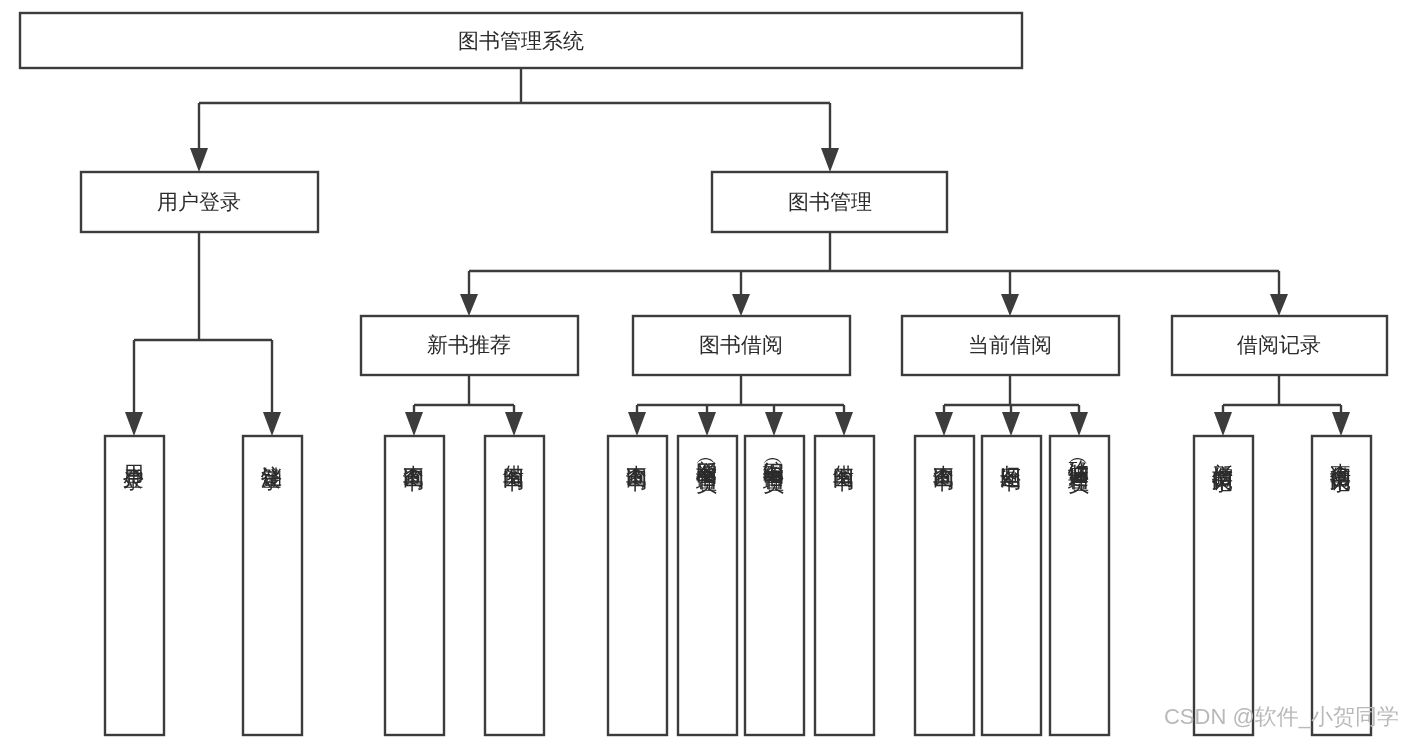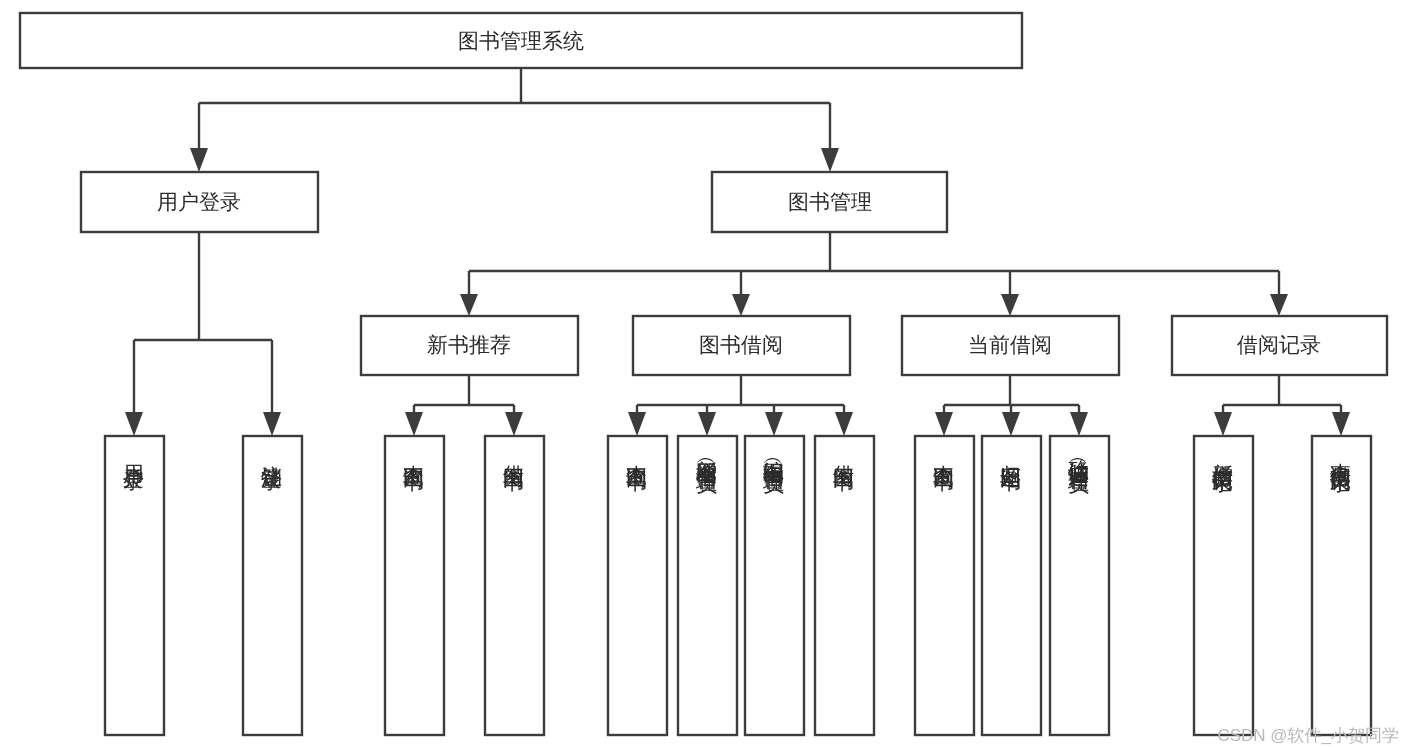--- a/index.html
+++ b/index.html
@@ -52,23 +52,23 @@
     font-size: 21px;
     fill: #2b2b2b;
     text-anchor: middle;
     writing-mode: vertical-rl;
     glyph-orientation-vertical: 0;
     letter-spacing: 2px;
   }
   .watermark-text {
     position: absolute;
     right: 6px;
-    bottom: 0;
-    font-family: "Liberation Sans", "DejaVu Sans", sans-serif;
-    font-size: 17px;
+    bottom: 15px;
+    font-family: "Liberation Sans", "DejaVu Sans", sans-serif;
+    font-size: 22px;
     color: #b9b9b9;
     white-space: nowrap;
     pointer-events: none;
     user-select: none;
   }
 </style>
 </head>
 <body>
 
 <div id="diagram-root">

